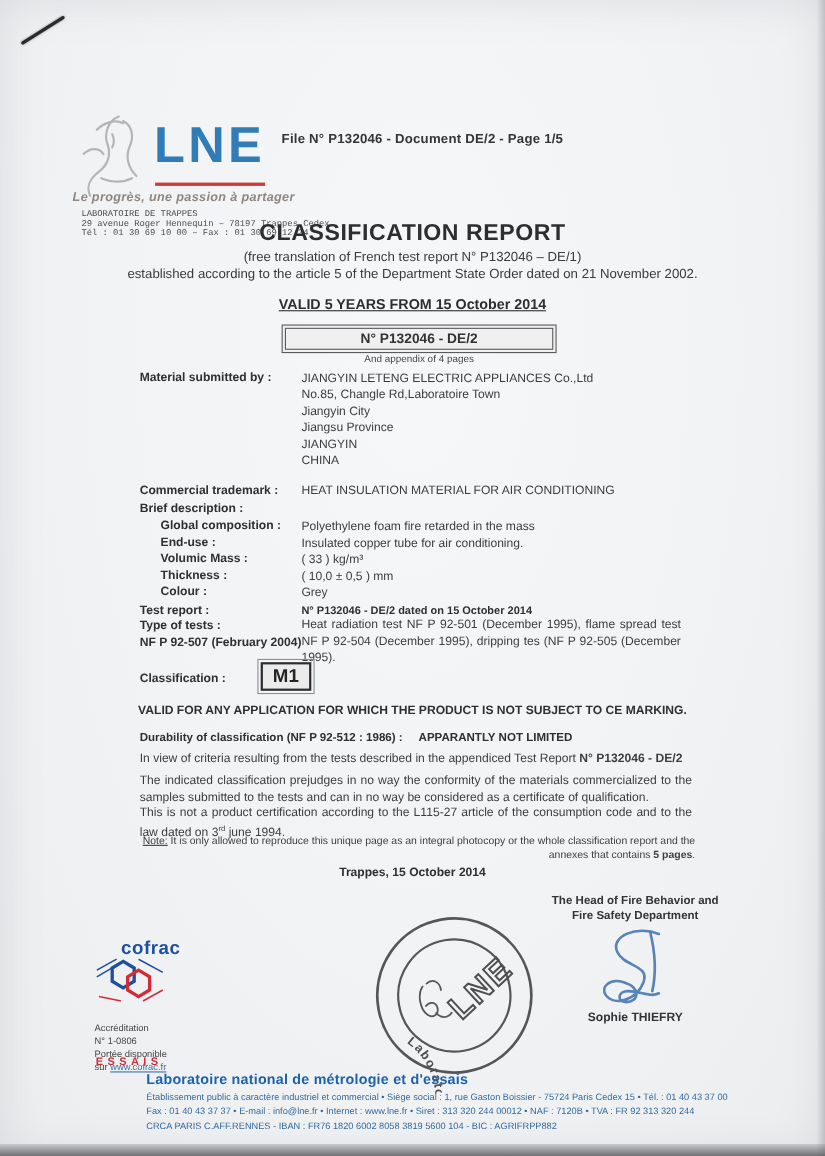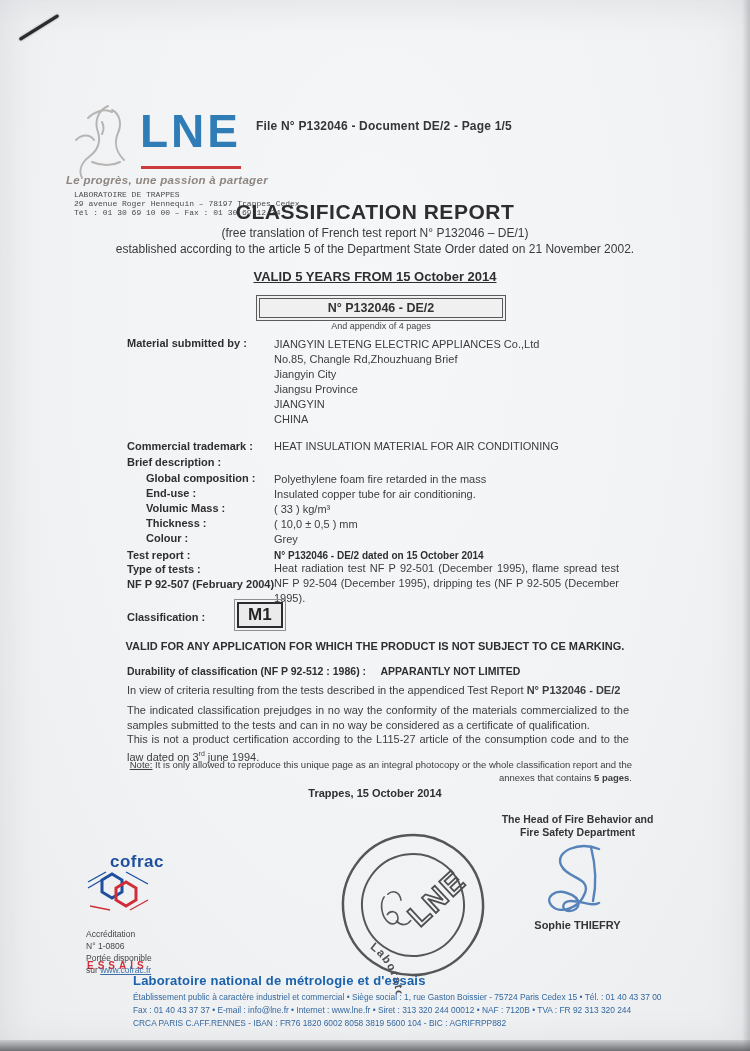--- a/index.html
+++ b/index.html
@@ -76,21 +76,21 @@
   <div class="abs valid center" style="left:75px;top:269px;width:600px;">VALID 5 YEARS FROM 15 October 2014</div>
 
   <div class="abs refbox" style="left:256px;top:295px;">
     <span>N° P132046 - DE/2</span>
   </div>
   <div class="abs small center" style="left:256px;top:321px;width:250px;">And appendix of 4 pages</div>
 
   <div class="abs lbl" style="left:127px;top:337px;">Material submitted by :</div>
   <div class="abs txt" style="left:274px;top:337px;width:340px;">
     <div>JIANGYIN LETENG ELECTRIC APPLIANCES Co.,Ltd</div>
-    <div>No.85, Changle Rd,Zhouzhuang Brief</div>
+    <div>No.85, Changle Rd,Laboratoire Town</div>
     <div>Jiangyin City</div>
     <div>Jiangsu Province</div>
     <div>JIANGYIN</div>
     <div>CHINA</div>
   </div>
 
   <div class="abs lbl" style="left:127px;top:440px;">Commercial trademark :</div>
   <div class="abs txt" style="left:274px;top:439px;width:360px;">HEAT INSULATION MATERIAL FOR AIR CONDITIONING</div>
   <div class="abs lbl" style="left:127px;top:456px;">Brief description :</div>
 

